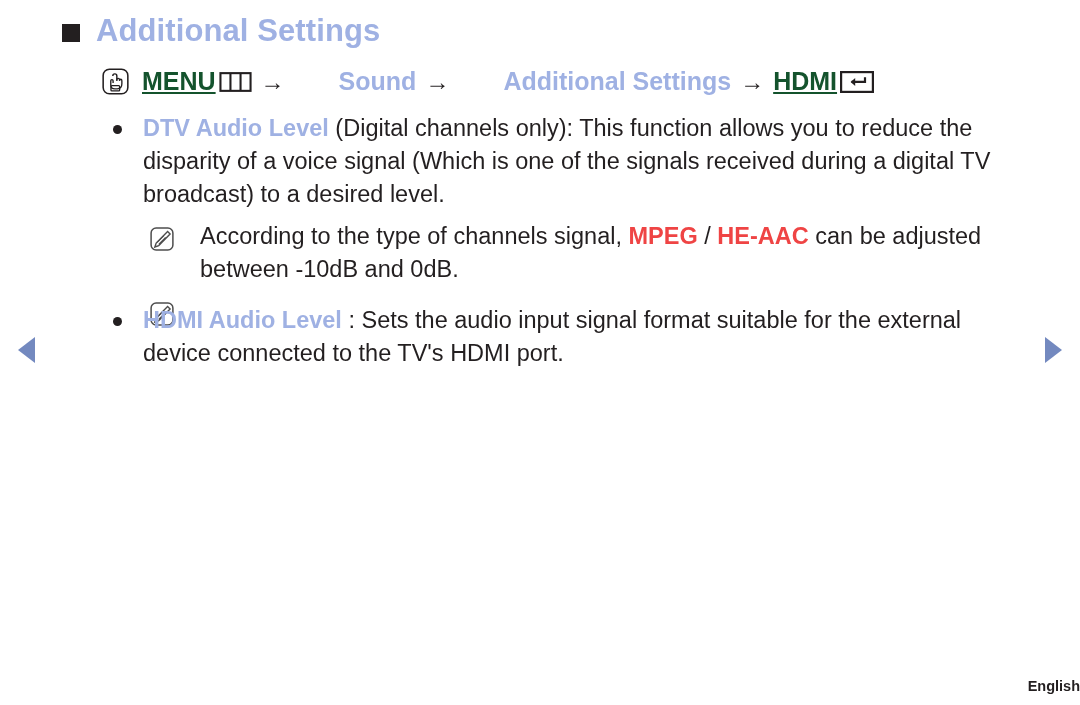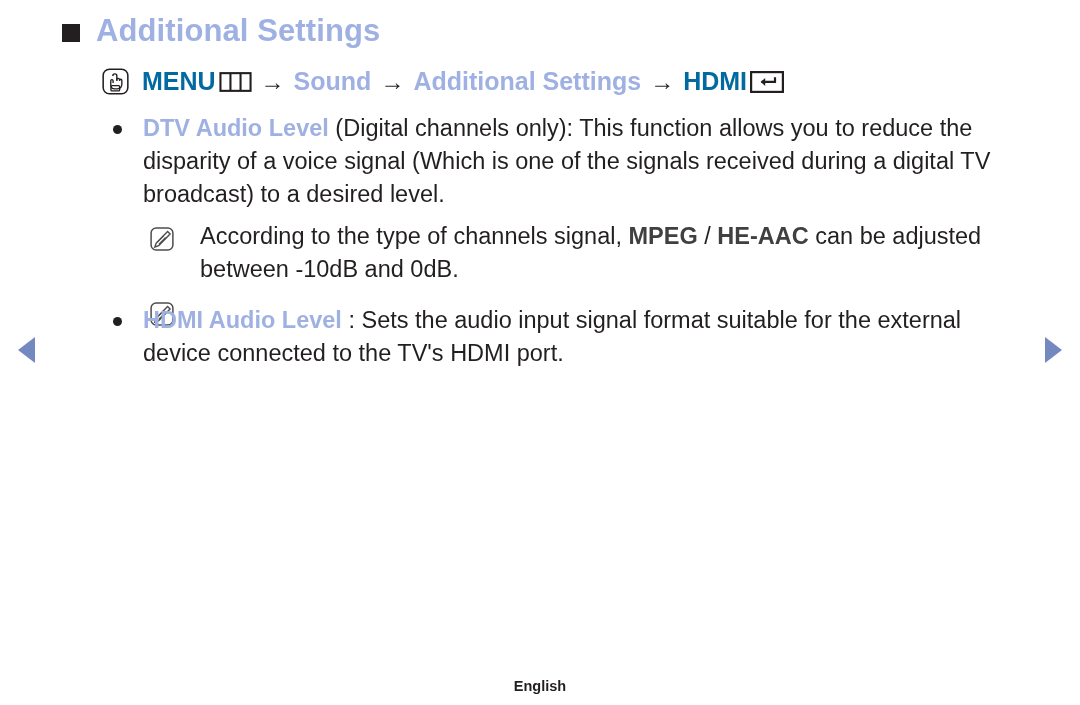--- a/index.html
+++ b/index.html
@@ -46,22 +46,22 @@
     position: absolute;
     left: 102px;
     top: 68px;
     display: flex;
     align-items: center;
     white-space: nowrap;
     font-size: 25px;
     line-height: 1;
   }
   .menu-path .seg { display: inline-flex; align-items: center; }
-  .menu-path .blue { color: #9fb1e3; font-weight: bold; }
-  .menu-path .black { color: #0369a1; font-weight: bold; }
+  .menu-path .blue { color: #9fb1e3; font-weight: bold; margin-left: 45px; }
+  .menu-path .black { color: #14532d; font-weight: bold; text-decoration: underline; }
   .menu-path .arrow {
     color: #231f20;
     font-weight: normal;
     margin: 0 9px;
     font-size: 24px;
   }
 
   .icon-remote {
     width: 27px;
     height: 27px;
@@ -130,21 +130,21 @@
     height: 24px;
   }
   .note-block .para {
     margin-left: 200px;
     margin-right: 56px;
     font-size: 23.5px;
     line-height: 33px;
     color: #231f20;
   }
   .note-block .para .blue {
-    color: #404040;
+    color: #ef4444;
     font-weight: bold;
   }
 
   .spacer-sm { height: 7px; }
 
   
   .nav-arrow {
     position: absolute;
     top: 337px;
     width: 0;
@@ -162,21 +162,21 @@
     border-bottom: 13px solid transparent;
     border-left: 17px solid #7389bf;
   }
 
   
   .footer {
     position: absolute;
     left: 0;
     right: 0;
     top: 678px;
-    text-align: center;
+    text-align: right;
     font-size: 14.5px;
     font-weight: bold;
     color: #231f20;
   }
 </style>
 </head>
 <body>
 
 <div class="page-title-row">
   <div class="title-square"></div>

